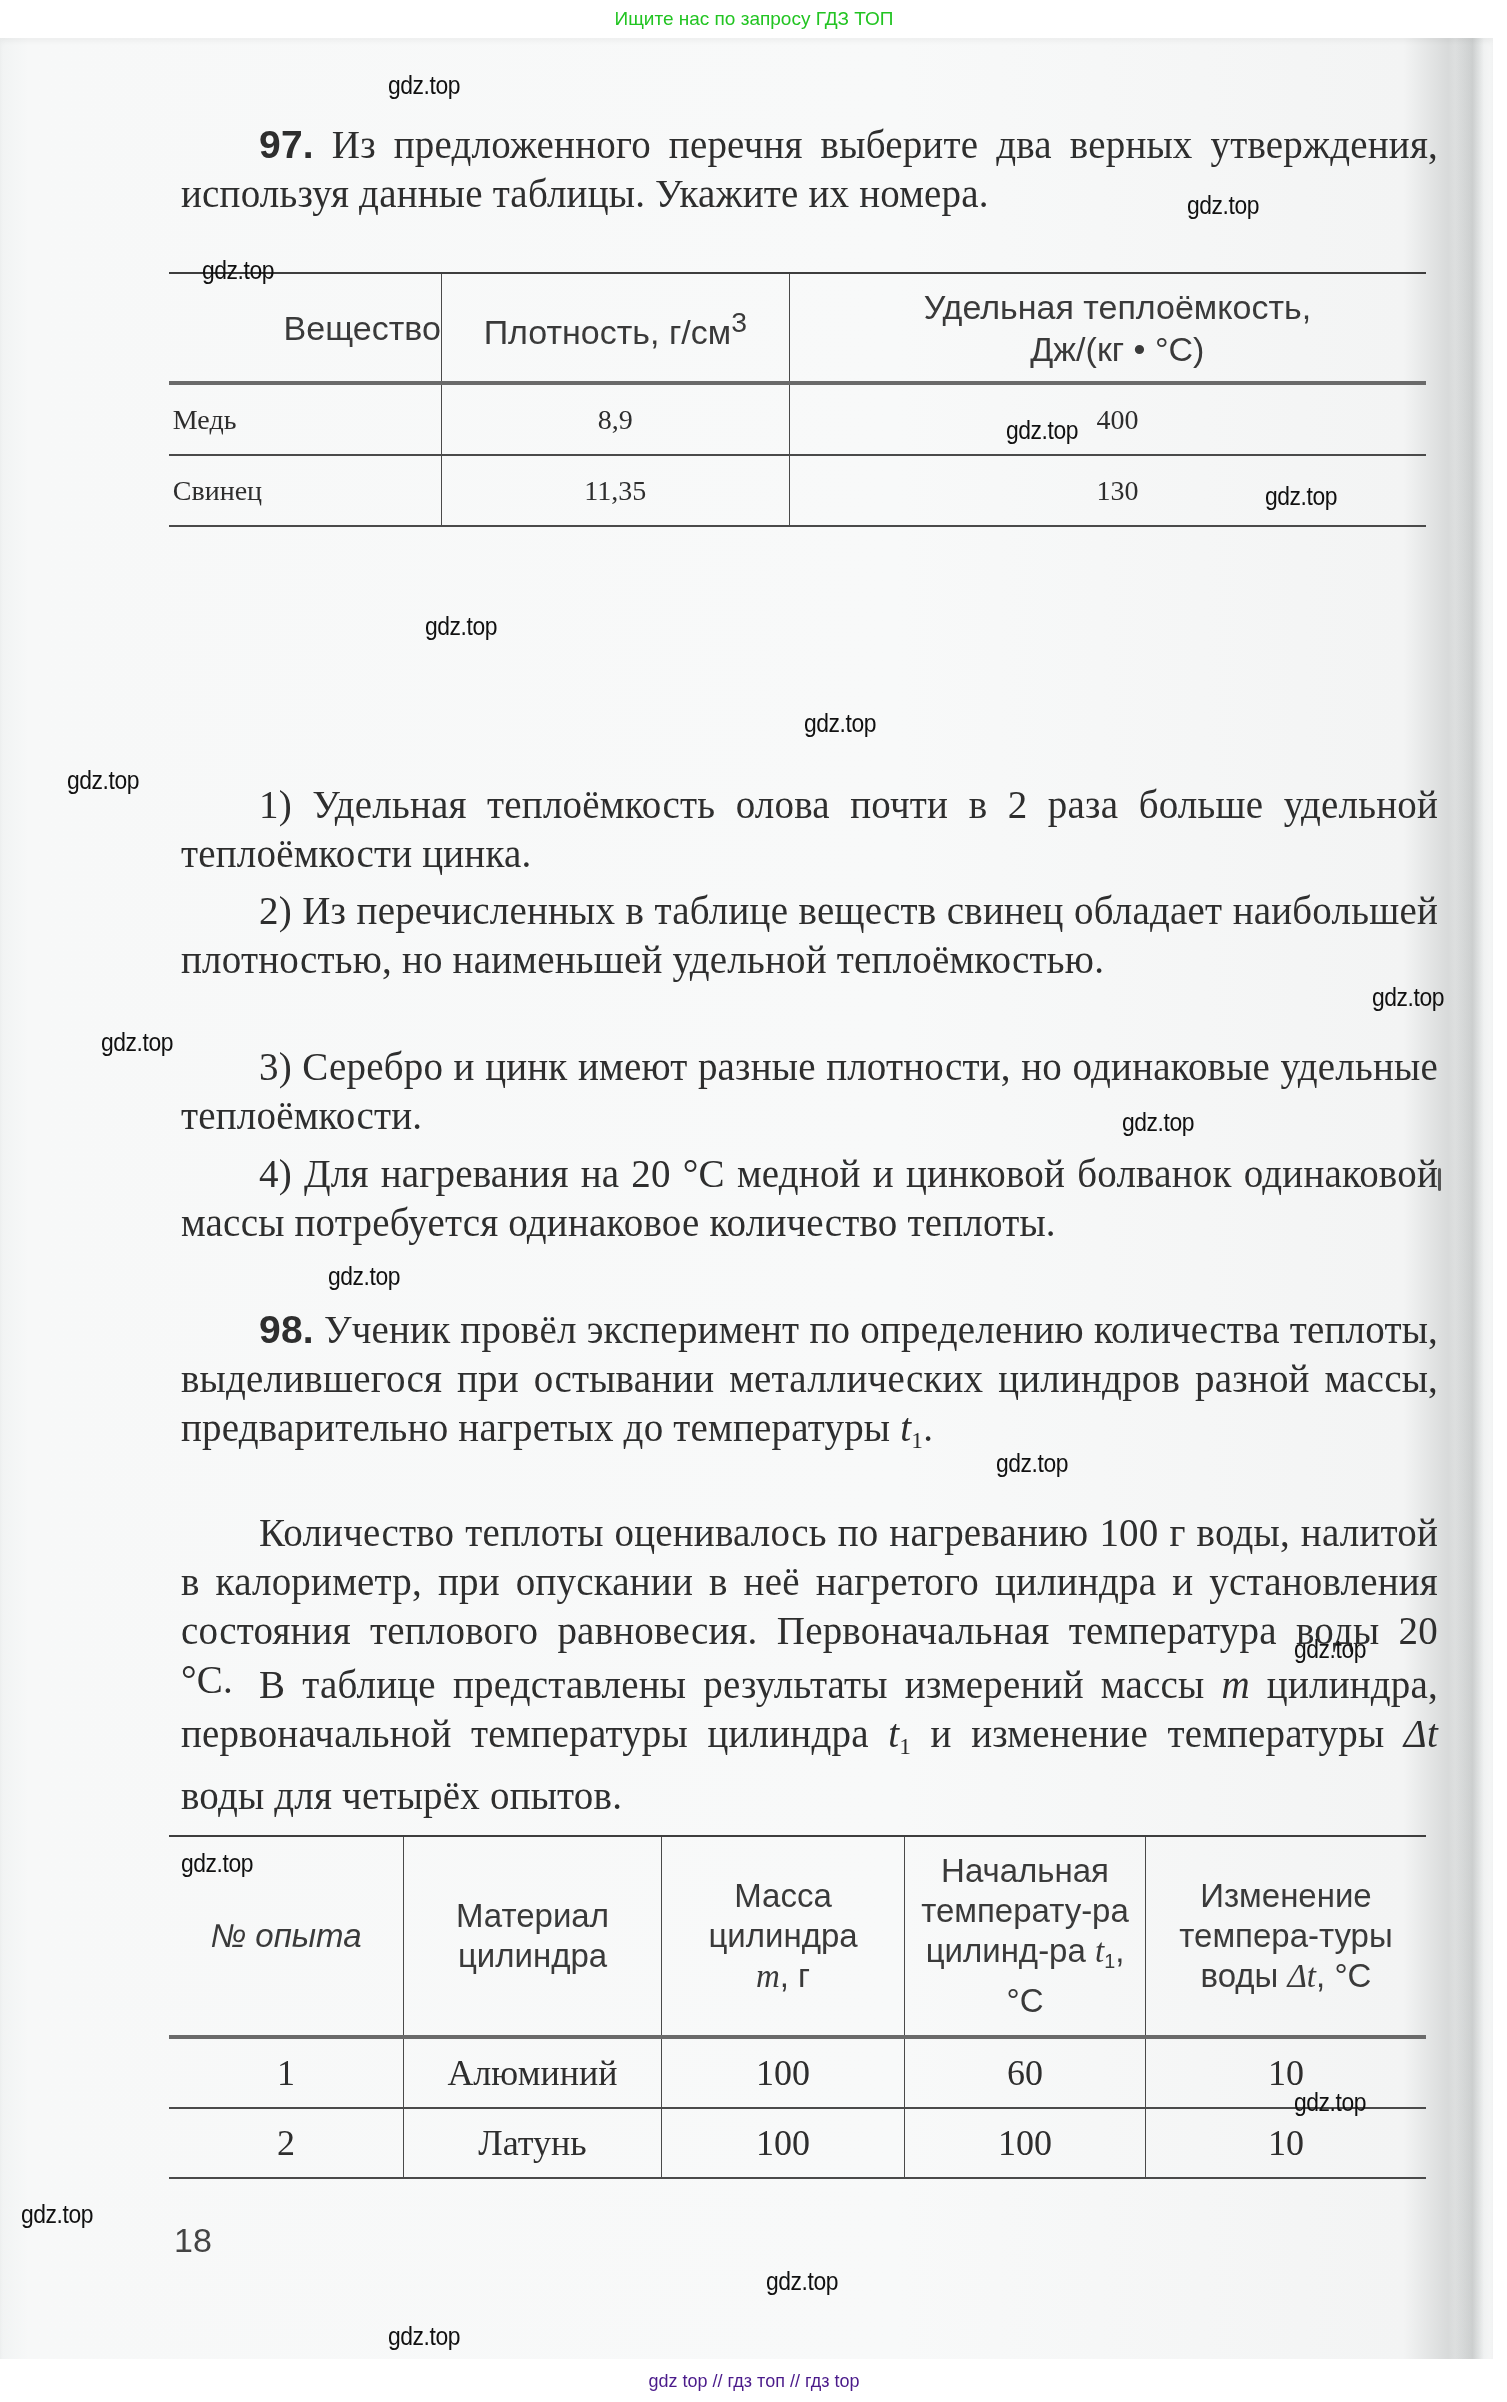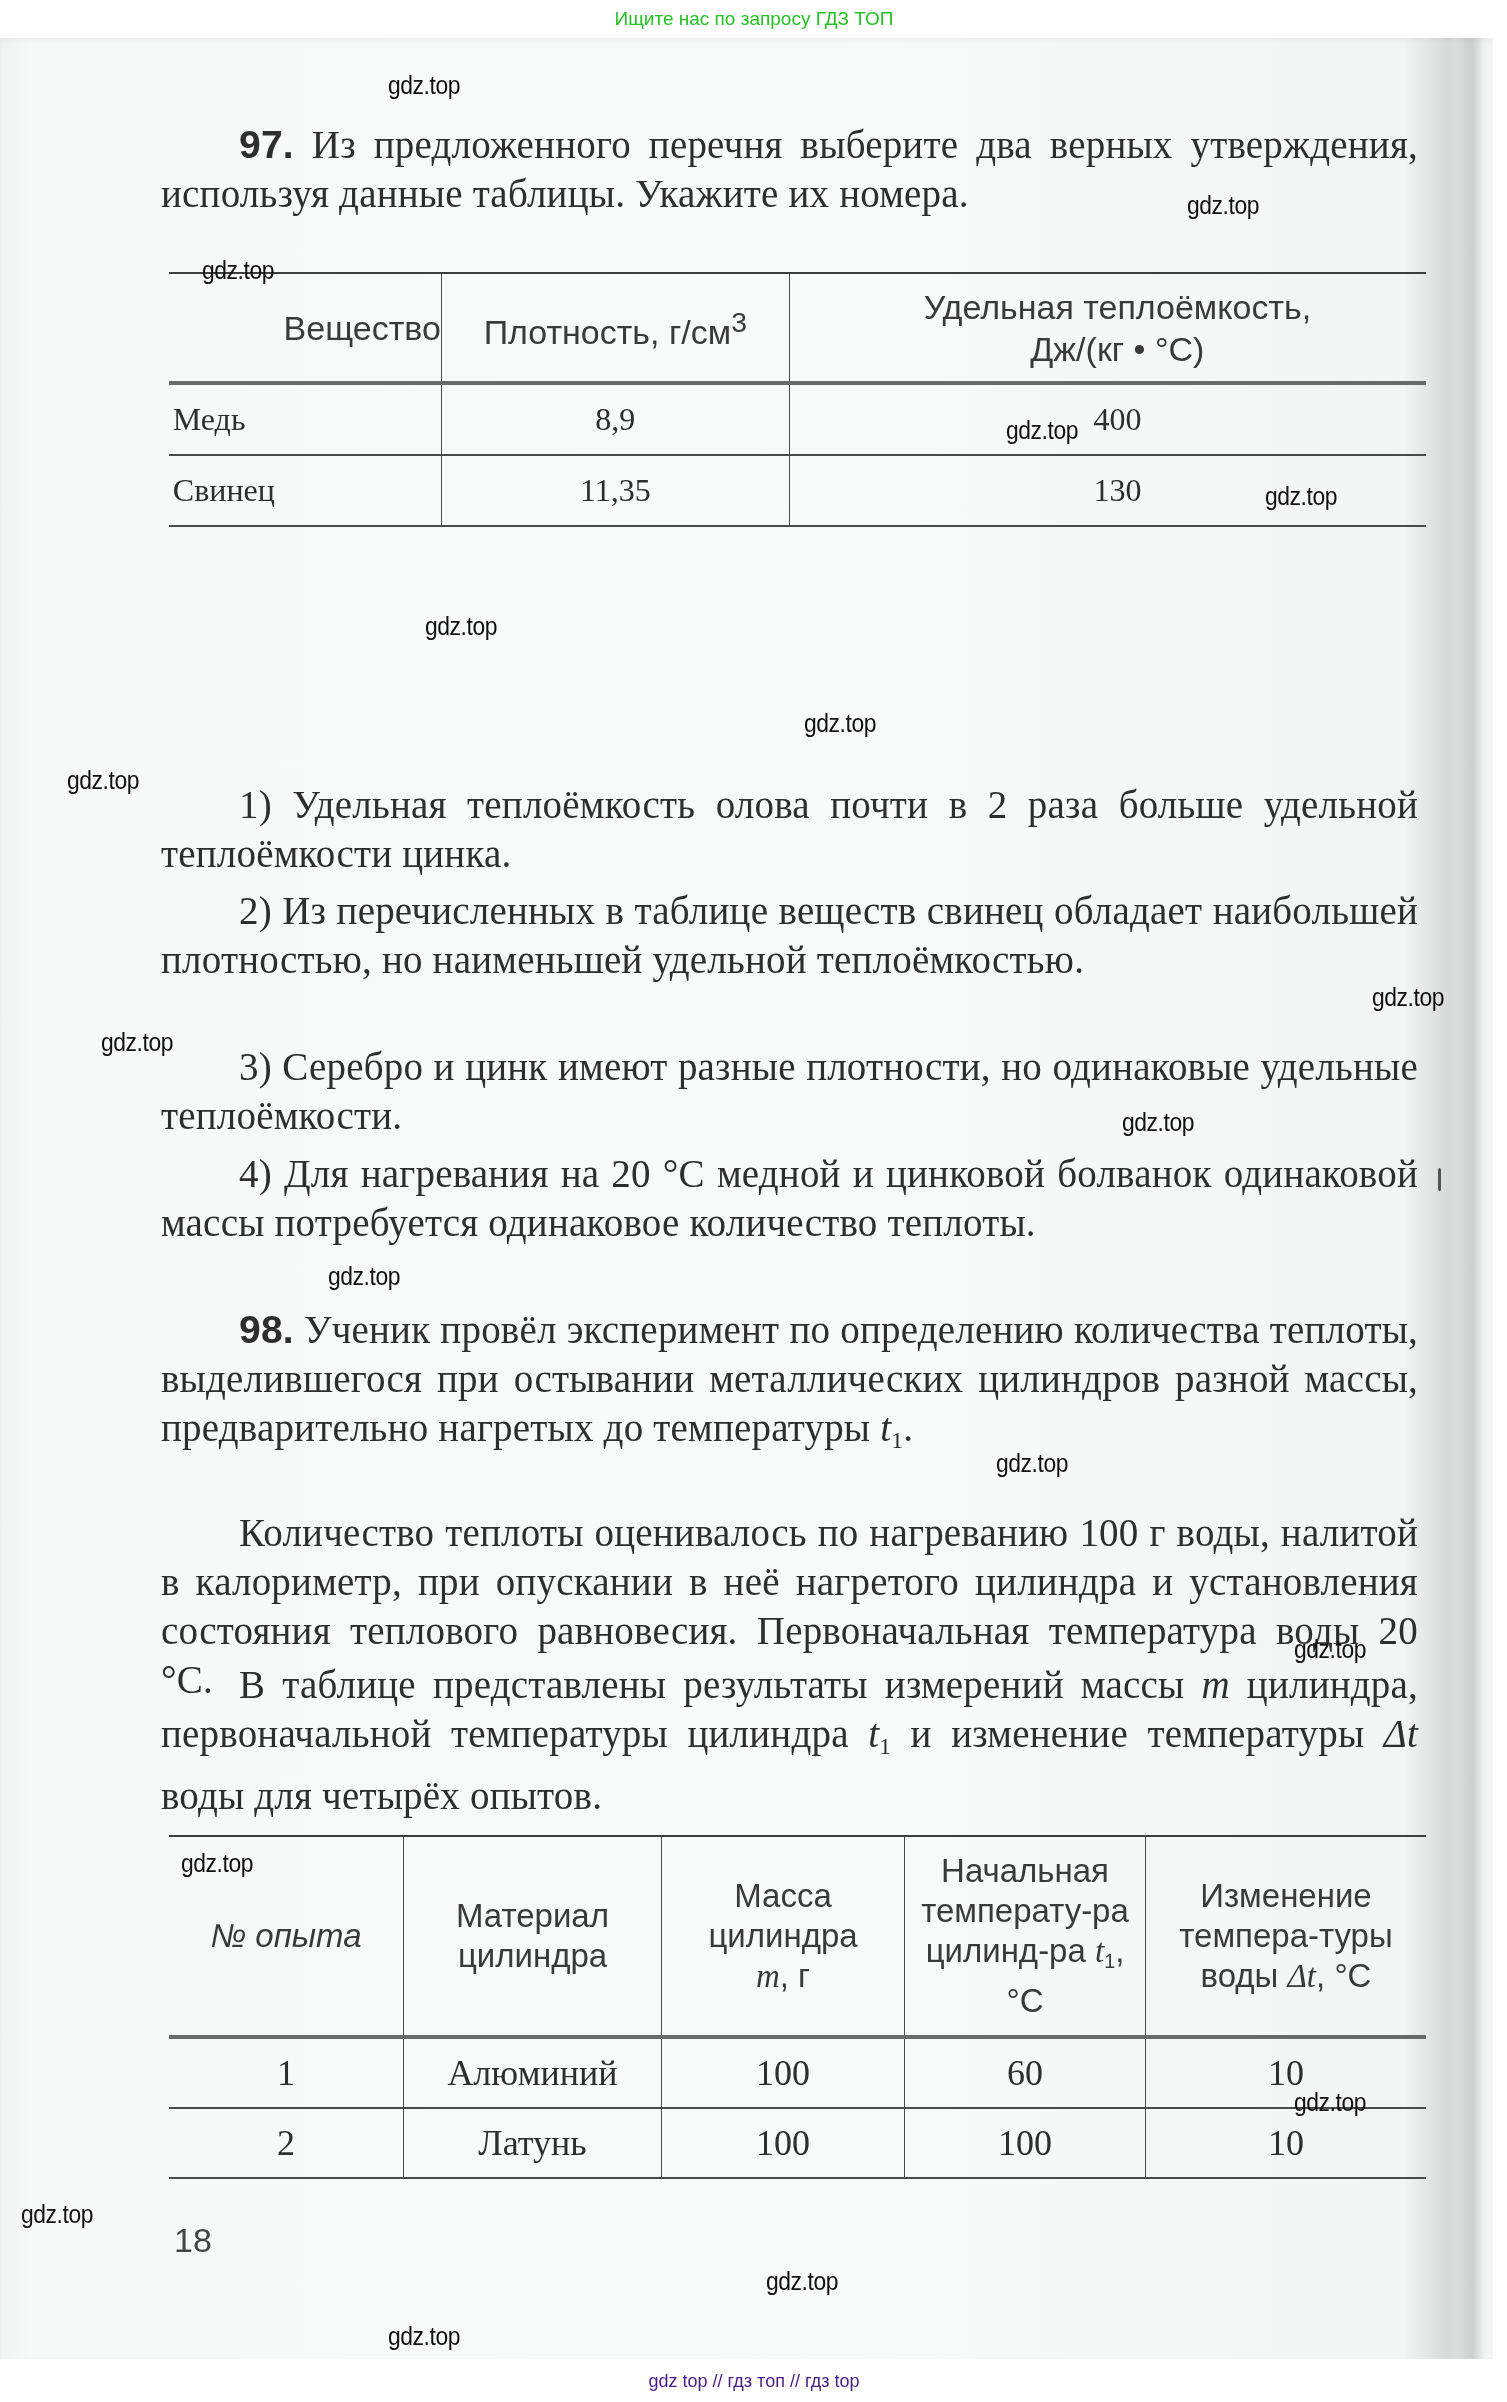--- a/index.html
+++ b/index.html
@@ -22,40 +22,40 @@
   .page-edge {
     position:absolute; left:1455px; top:38px; width:28.5px; height:2321px;
     background:linear-gradient(90deg, rgba(0,0,0,0) 0, rgba(120,125,125,0.25) 60%, rgba(0,0,0,0) 100%);
   }
   .footer-banner {
     position:absolute; left:0; top:2364px; width:1508px; height:38px;
     text-align:center; line-height:34px;
     font-family:"Liberation Sans", sans-serif; font-size:18px; color:#4a1a8a;
   }
   .p {
-    position:absolute; left:161px; width:1257px;
+    position:absolute; left:181px; width:1257px;
     font-size:39px; line-height:49px; color:#2e2e2e;
     text-align:justify; letter-spacing:0.2px;
   }
   .p .num { font-family:"Liberation Sans", sans-serif; font-weight:bold; }
   .indent { text-indent:78px; }
   .it { font-style:italic; }
   sub { font-size:0.6em; vertical-align:-0.3em; }
 
   
   .t97 { position:absolute; left:169px; top:272px; width:1257px; border-collapse:collapse; }
   .t97 th, .t97 td { border-left:1.9px solid #4a4a4a; padding:0; }
   .t97 th:first-child, .t97 td:first-child { border-left:none; }
   .t97 thead tr { border-top:2.9px solid #3e3e3e; border-bottom:4.8px solid #6a6a6a; }
   .t97 tbody tr { border-bottom:2.9px solid #4a4a4a; }
   .t97 th {
     font-family:"Liberation Sans", sans-serif; font-weight:normal; font-size:34px;
     line-height:42px; height:107px; color:#3a3a3a;
   }
-  .t97 td { font-size:32px; height:69px; color:#2e2e2e; }
+  .t97 td { font-size:28px; height:69px; color:#2e2e2e; }
   .t97 .c1 { width:268px; text-align:left; padding-left:3.8px; }
   .t97 .c2 { width:347px; text-align:center; }
   .t97 .c3 { text-align:center; padding-left:19px; }
   .t97 th.c1 { text-align:right; }
 
   
   .t98 { position:absolute; left:169px; top:1835px; width:1257px; border-collapse:collapse; }
   .t98 th, .t98 td { border-left:1.9px solid #4a4a4a; padding:0; }
   .t98 th:first-child, .t98 td:first-child { border-left:none; }
   .t98 thead tr { border-top:2.9px solid #3e3e3e; border-bottom:4.8px solid #6a6a6a; }

